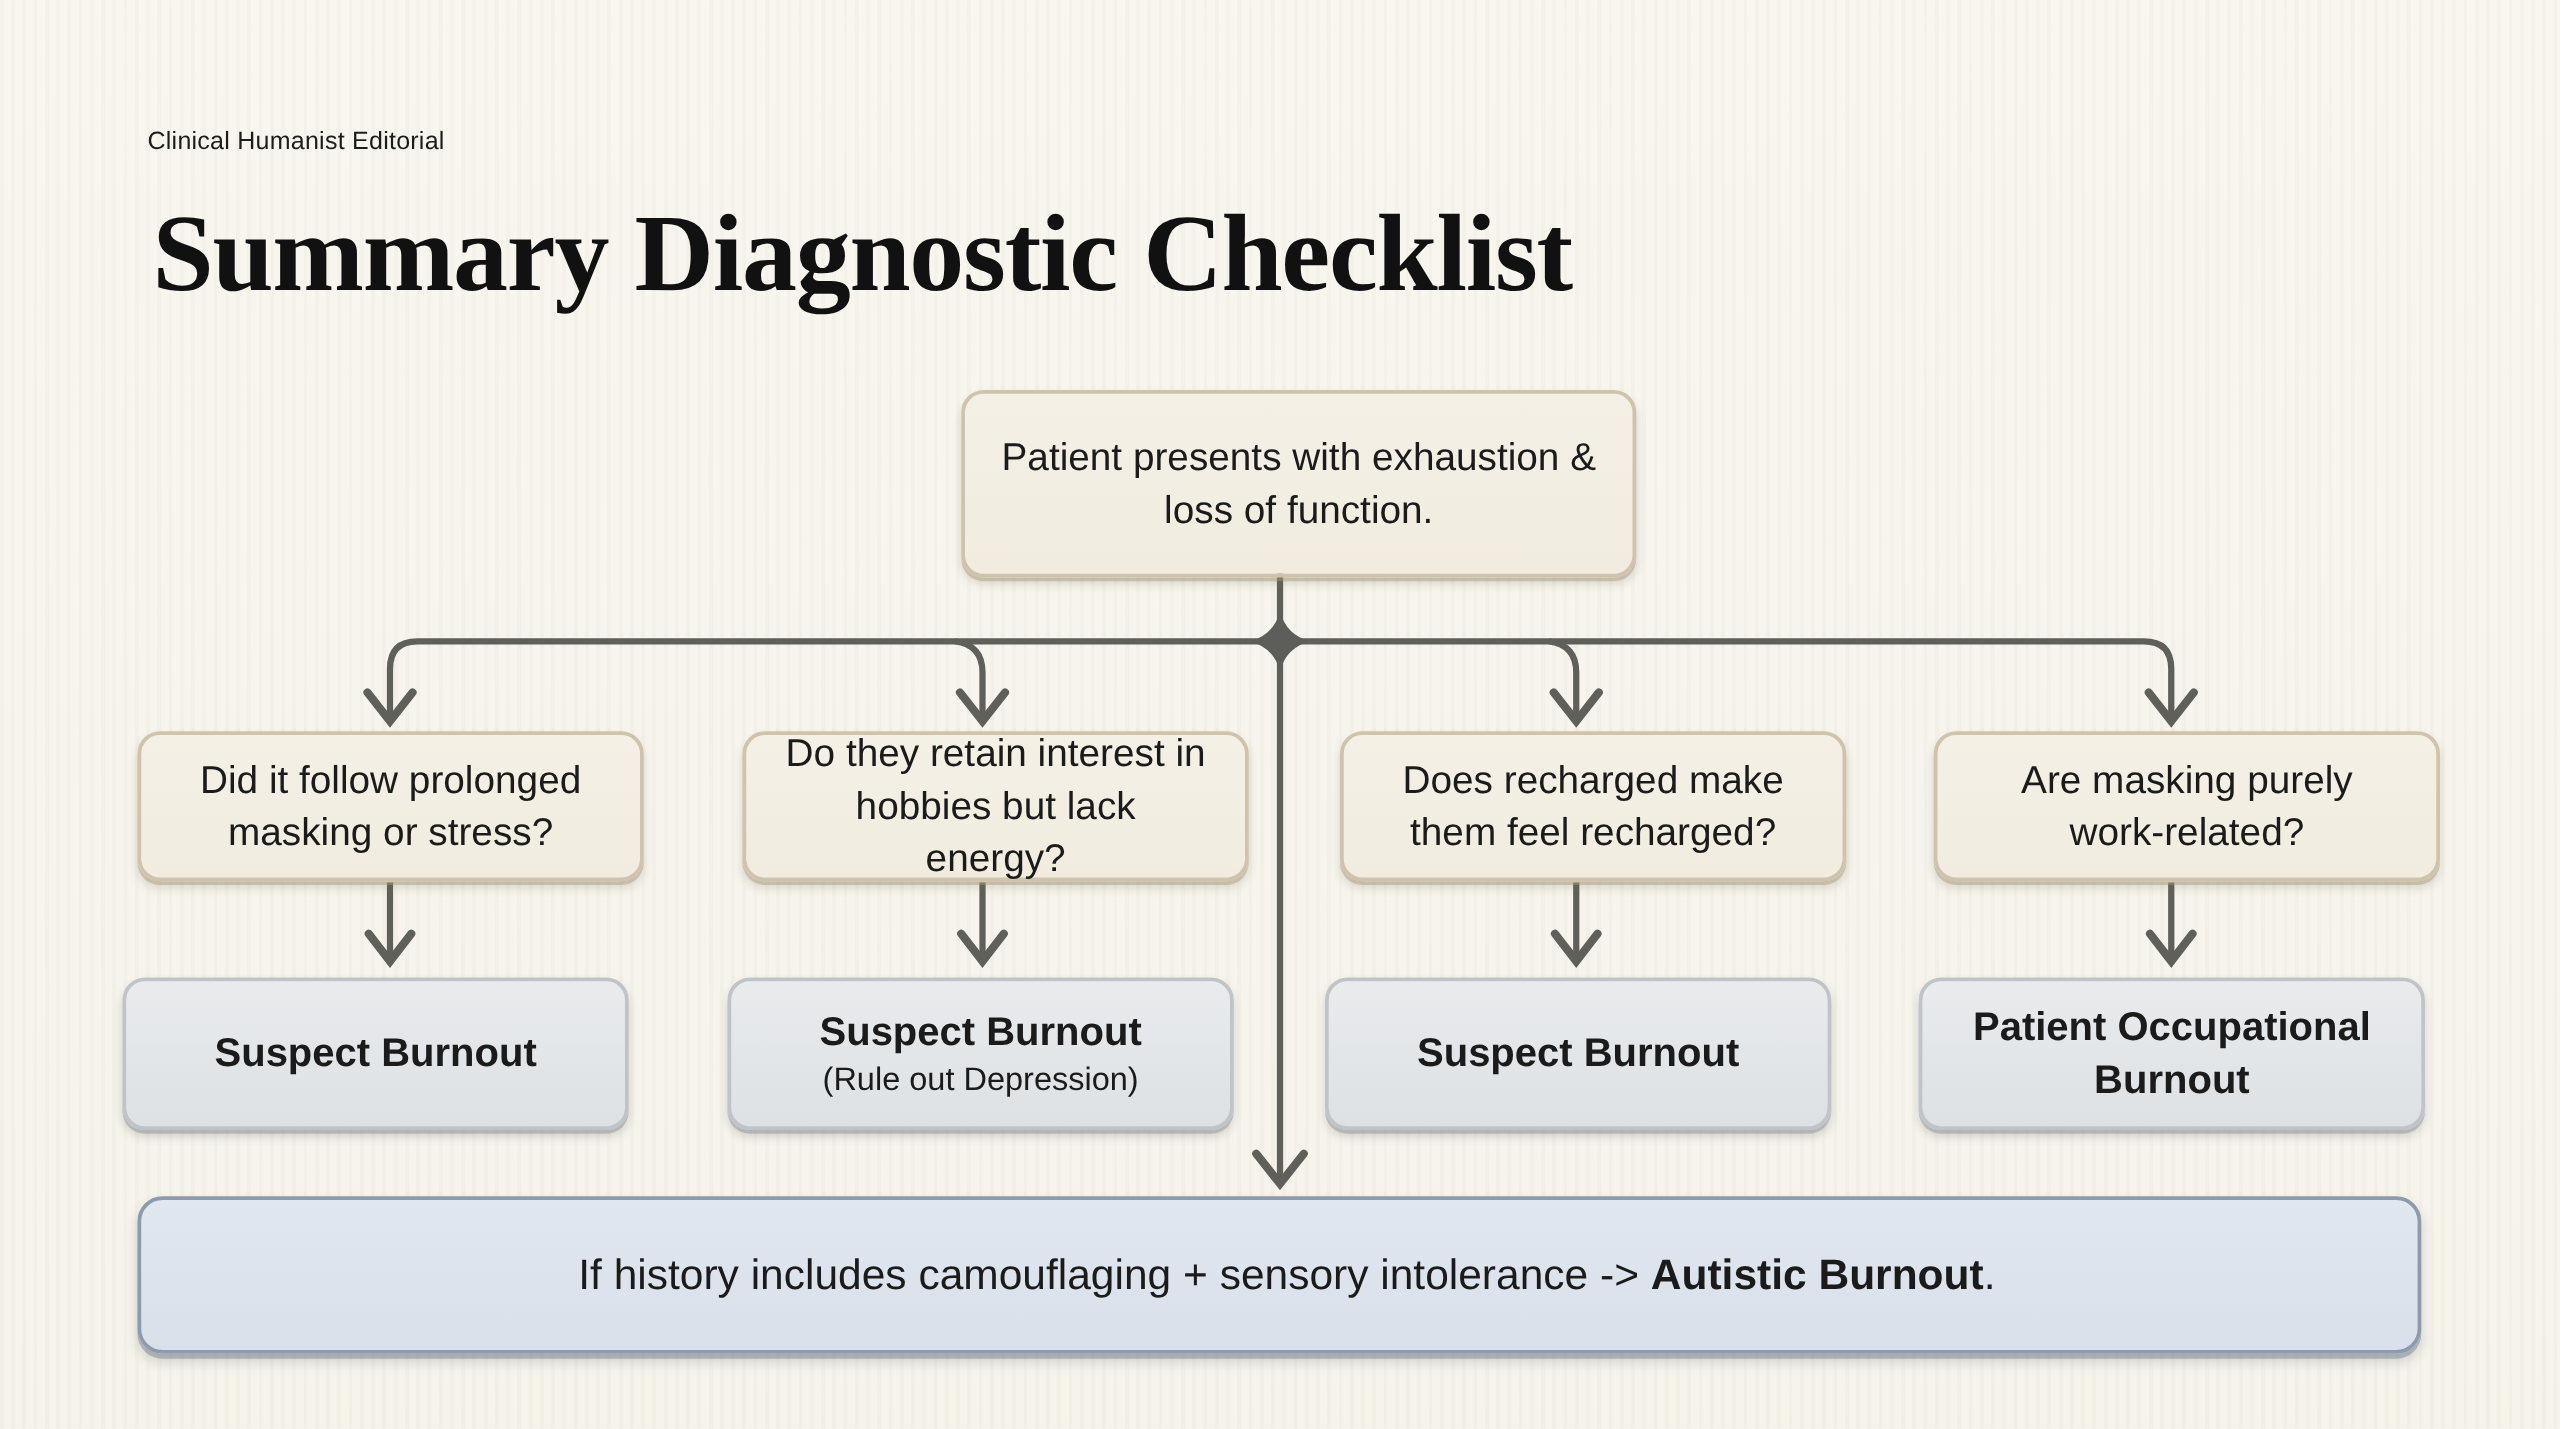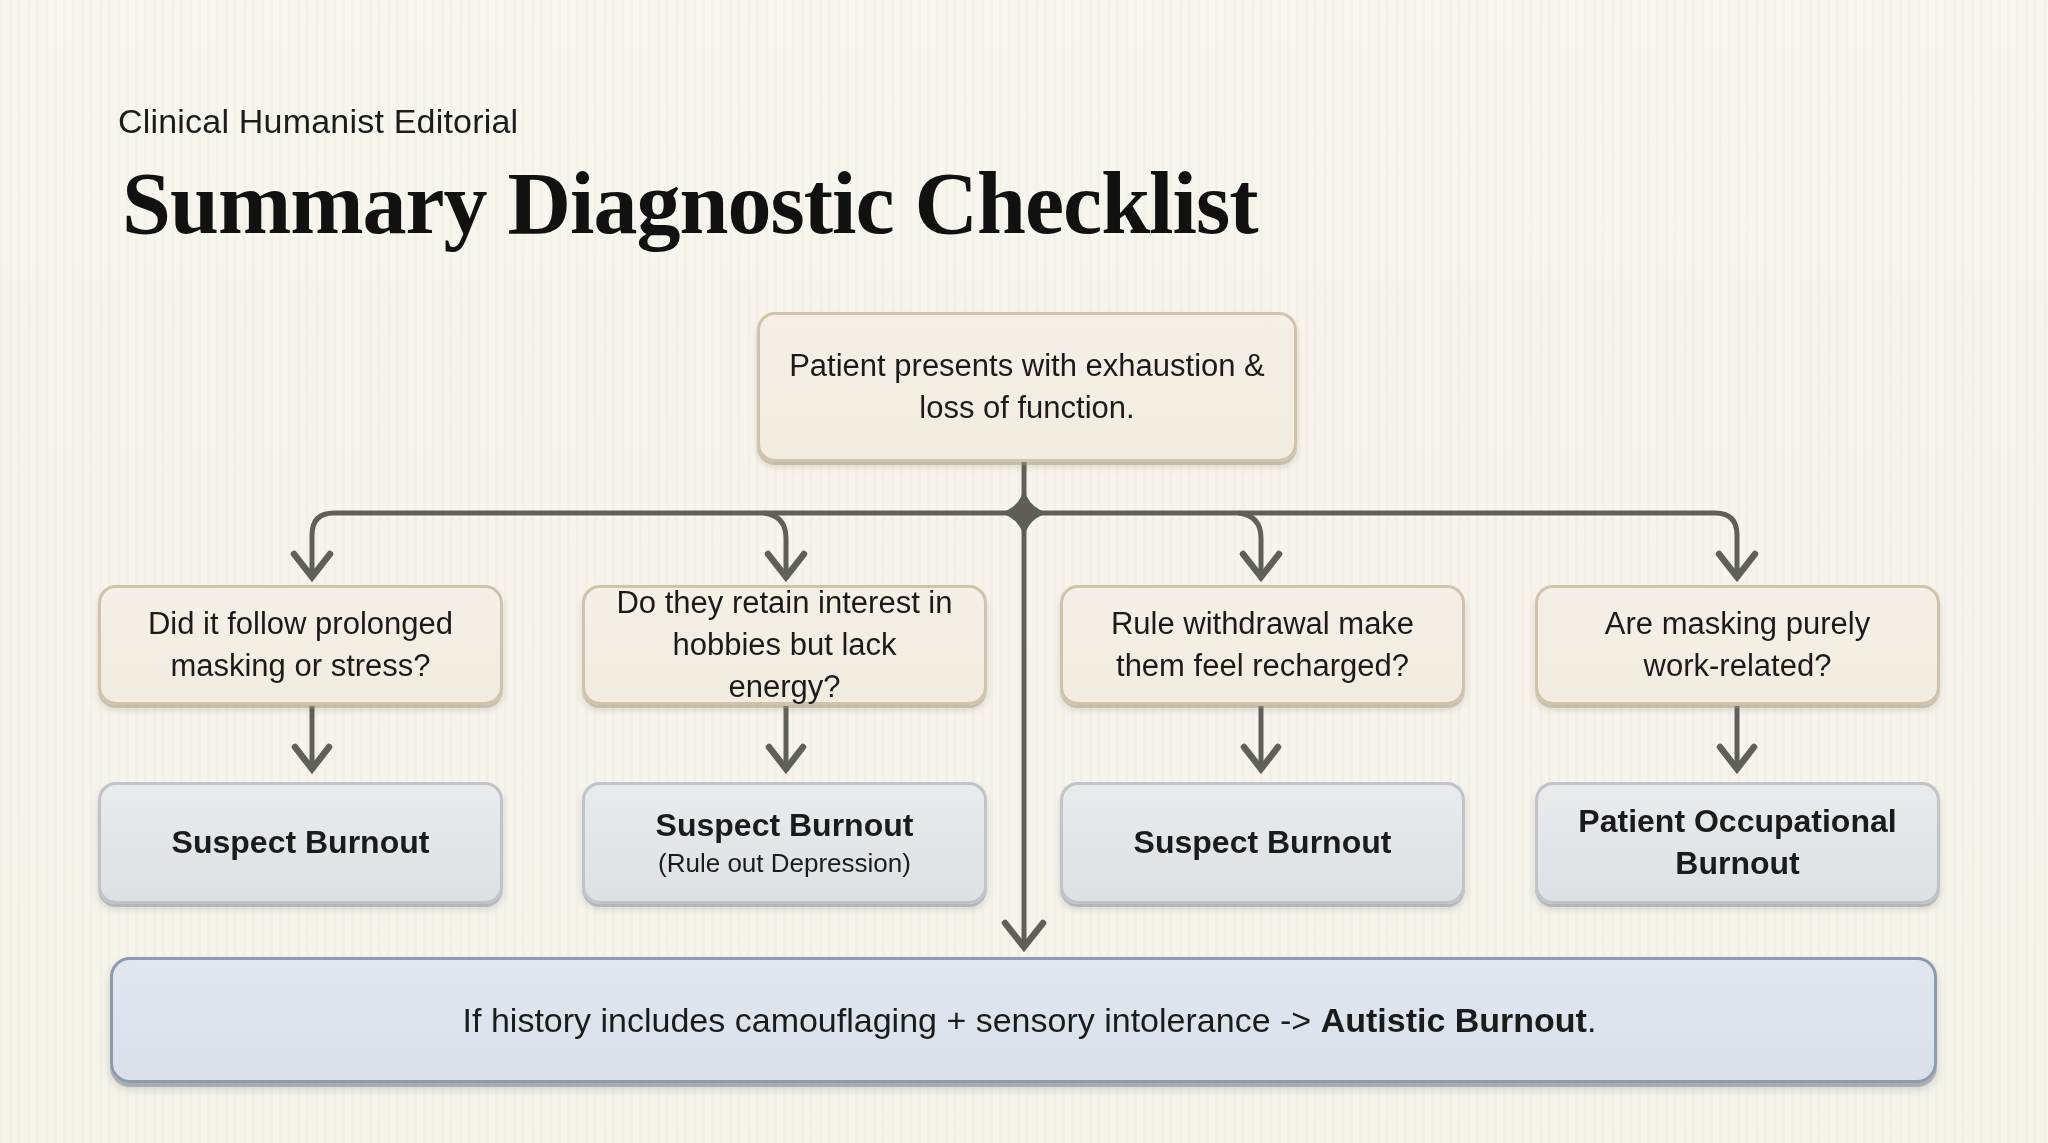--- a/index.html
+++ b/index.html
@@ -10,39 +10,39 @@
     overflow: hidden;
   }
   .canvas {
     position: relative; width: 2048px; height: 1143px;
     background:
       repeating-linear-gradient(90deg, rgba(230,226,212,0.22) 0 3px, rgba(255,255,255,0) 3px 9px),
       linear-gradient(180deg, #f8f6ef 0%, #f6f4ec 55%, #f5f3ea 100%);
   }
   .eyebrow {
     position: absolute; left: 118px; top: 102px;
-    font-size: 34px; color: #1c1c1c; letter-spacing: 0.2px;
+    font-size: 20px; color: #1c1c1c; letter-spacing: 0.2px;
   }
   .title {
     position: absolute; left: 112px; top: 148px; margin: 10px;
     font-family: "Liberation Serif", "DejaVu Serif", serif;
     font-weight: 700; font-size: 88px; line-height: 1.05;
     color: #111111; letter-spacing: -1px;
   }
   .node {
     position: absolute; box-sizing: border-box;
     display: flex; flex-direction: column; align-items: center; justify-content: center;
     text-align: center; color: #1b1b1b;
     border-radius: 18px;
   }
   .node.cream {
     background: linear-gradient(180deg, #f4f0e6 0%, #f1ecdf 100%);
     border: 3px solid #cfc4ab;
     box-shadow: 0 3px 0 rgba(168,156,126,0.45), 0 5px 7px rgba(120,110,85,0.22);
-    font-size: 31px; line-height: 1.35; padding: 10px 28px;
+    font-size: 31px; line-height: 1.35; padding: 10px 28px; margin-left: 12px;
   }
   .node.gray {
     background: linear-gradient(180deg, #e9ebed 0%, #dde1e4 100%);
     border: 3px solid #bfc4c9;
     box-shadow: 0 3px 0 rgba(128,136,144,0.4), 0 5px 7px rgba(90,95,100,0.22);
     font-size: 32px; line-height: 1.3; padding: 10px 24px;
   }
   .node.root { left: 757px; top: 312px; width: 540px; height: 150px; }
   .q-row { top: 585px; height: 120px; width: 405px; }
   .r-row { top: 782px; min-height: 122px; width: 405px; }
@@ -102,21 +102,21 @@
     <span>Patient presents with exhaustion &amp; loss of function.</span>
   </div>
 
   <div class="node cream q-row col-0">
     <span>Did it follow prolonged masking or stress?</span>
   </div>
   <div class="node cream q-row col-1">
     <span>Do they retain interest in hobbies but lack energy?</span>
   </div>
   <div class="node cream q-row col-2">
-    <span>Rule withdrawal make them feel recharged?</span>
+    <span>Does recharged make them feel recharged?</span>
   </div>
   <div class="node cream q-row col-3">
     <span>Are masking purely work-related?</span>
   </div>
 
   <div class="node gray r-row col-0">
     <span class="result-label">Suspect Burnout</span>
 
   </div>
   <div class="node gray r-row col-1">

